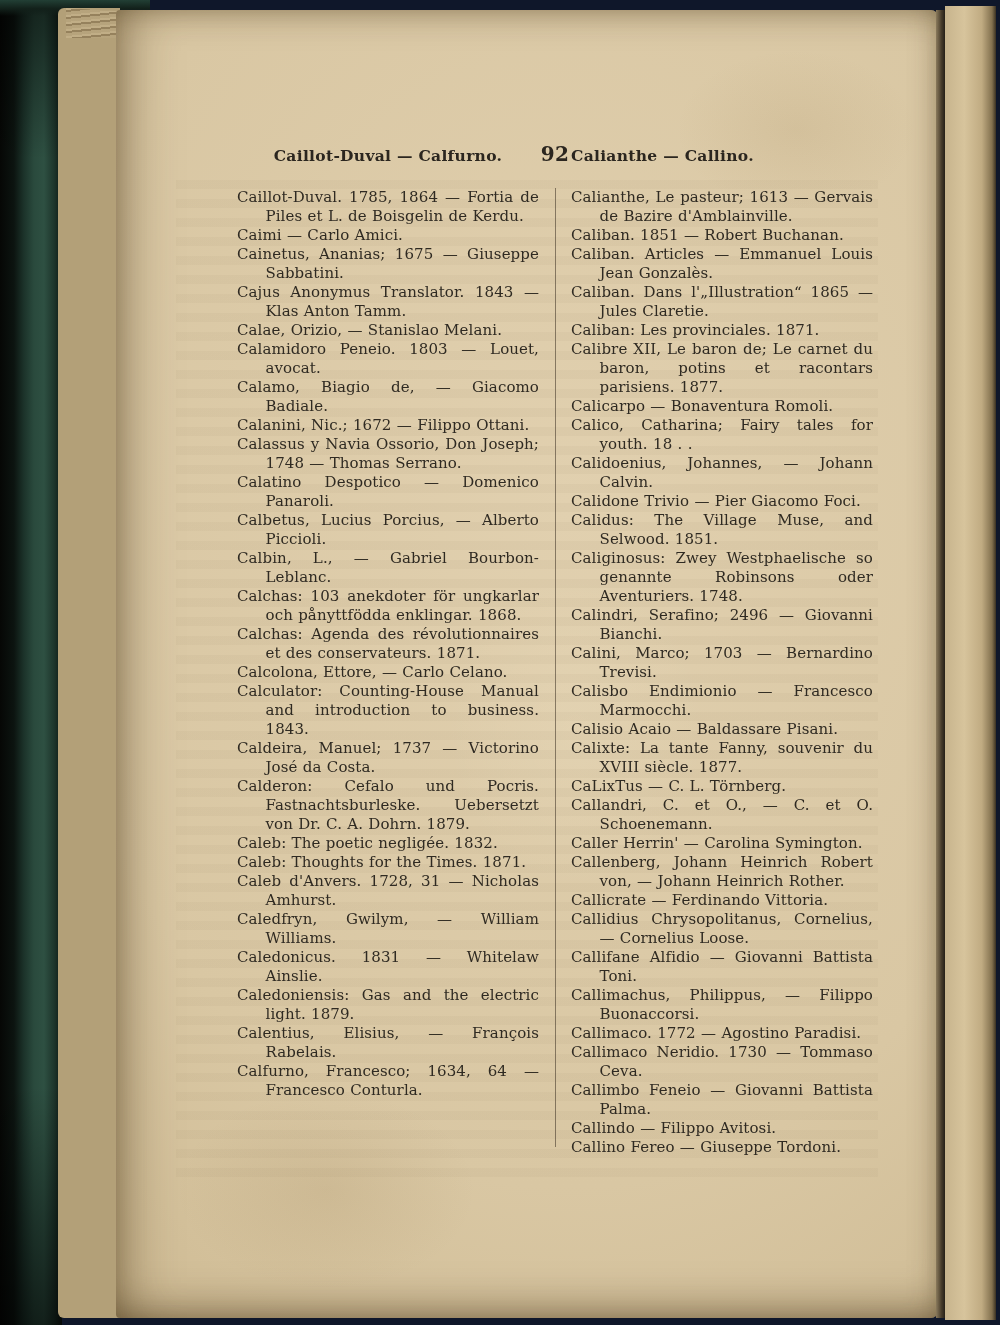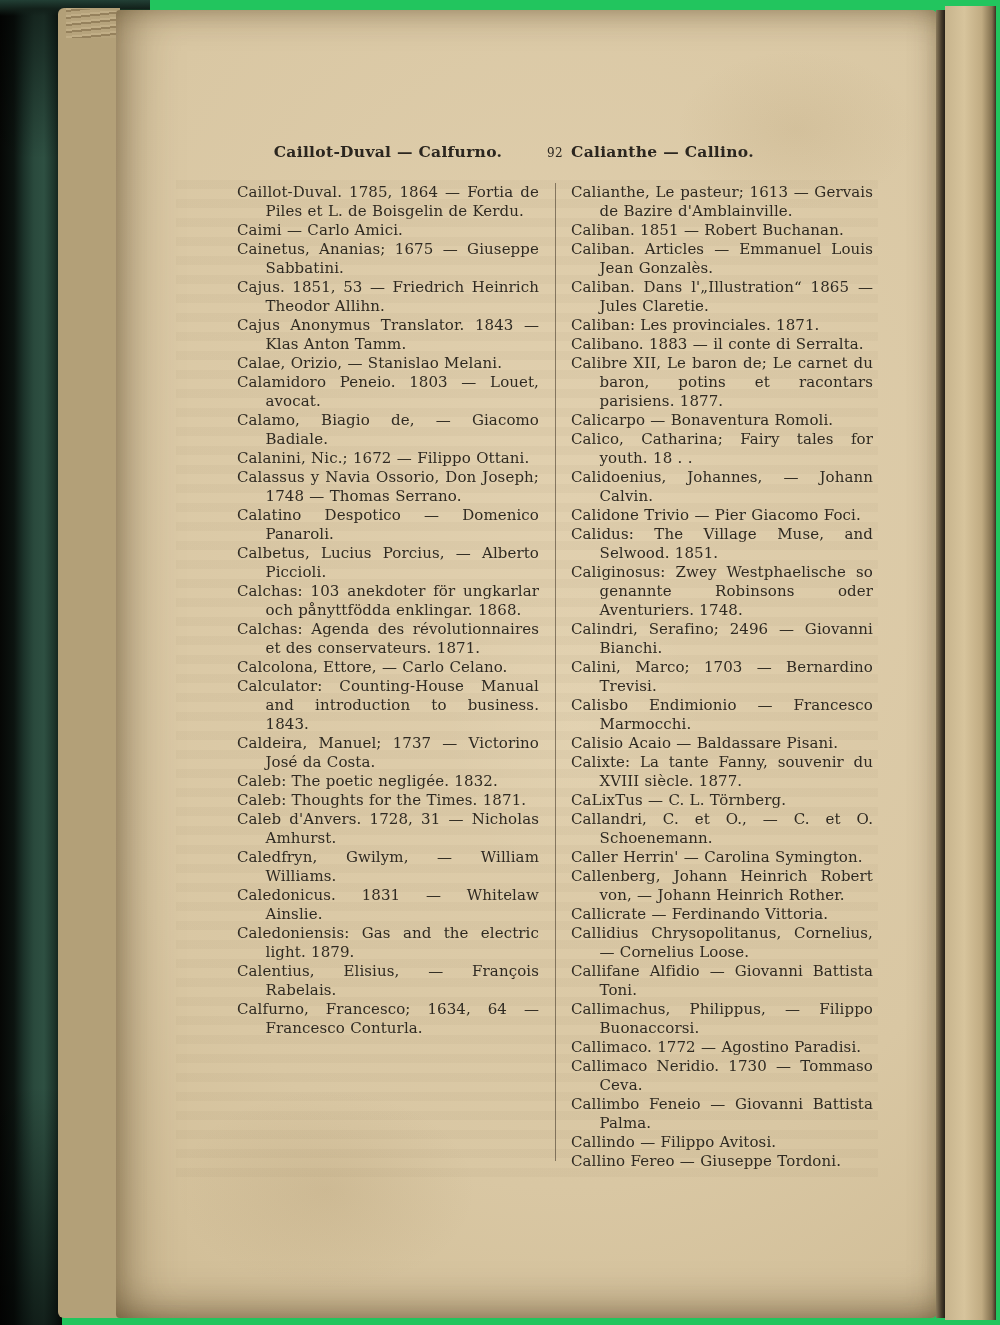--- a/index.html
+++ b/index.html
@@ -1,18 +1,18 @@
 <!DOCTYPE html>
 <html><head>
 <meta charset="utf-8">
 <style>
   html,body{margin:0;padding:0;background:#0b0c09;}
   .scene{
     position:relative;width:1000px;height:1325px;overflow:hidden;
-    background:#22c55e;
+    background:#0f172a;
     font-family:"DejaVu Serif","Liberation Serif",serif;
   }
   
   .cover-left{
     position:absolute;left:0;top:0;width:62px;height:100%;
     background:
       linear-gradient(180deg, rgba(0,0,0,.55) 0%, rgba(0,0,0,0) 12%, rgba(0,0,0,0) 82%, rgba(0,0,0,.6) 100%),
       linear-gradient(90deg,#060705 0px,#0c1410 14px,#1c332a 24px,#2a4a3d 34px,#2e5042 44px,#1e362c 54px,#0e1712 62px);
   }
   .cover-top{
@@ -51,21 +51,21 @@
   .s3{left:330px;top:560px;width:260px;height:320px;background:radial-gradient(closest-side,rgba(255,245,220,.12),rgba(255,245,220,0));}
   .ghost{
     position:absolute;left:60px;top:170px;right:60px;bottom:140px;pointer-events:none;
     background:repeating-linear-gradient(180deg,rgba(110,90,60,.045) 0 9px,rgba(110,90,60,0) 9px 19px);
   }
   
   .content{position:absolute;left:121px;top:132px;width:636px;color:#2f2a22;}
   .header-row{display:flex;align-items:baseline;margin-bottom:22px;}
   .hdr{font-size:15.5px;letter-spacing:.3px;color:#2b261f;}
   .hdr.left{width:302px;text-align:center;font-weight:bold;}
-  .hdr.num{width:32px;text-align:center;font-weight:normal;font-size:12px;}
+  .hdr.num{width:32px;text-align:center;font-weight:bold;font-size:20px;}
   .hdr.right{width:302px;text-align:left;font-weight:bold;}
   .cols{display:flex;}
   .col{width:302px;}
   .divider-wrap{width:32px;position:relative;}
   .divider-line{position:absolute;left:50%;top:0;bottom:10px;width:1px;background:rgba(58,48,34,.55);}
   .entry{
     margin:0;font-size:15px;line-height:19px;text-align:justify;
     padding-left:1.9em;text-indent:-1.9em;
     letter-spacing:.1px;word-spacing:.4px;color:#2f2a22;
   }
@@ -98,53 +98,53 @@
       <div class="header-row">
         <div class="hdr left">Caillot-Duval — Calfurno.</div>
         <div class="hdr num">92</div>
         <div class="hdr right">Calianthe — Callino.</div>
       </div>
       <div class="cols">
         <div class="col">
             <p class="entry">Caillot-Duval. 1785, 1864 — Fortia de Piles et L. de Boisgelin de Kerdu.</p>
             <p class="entry">Caimi — Carlo Amici.</p>
             <p class="entry">Cainetus, Ananias; 1675 — Giuseppe Sabbatini.</p>
-            <p class="entry">Cajus. 1851, 53 — Friedrich Heinrich Theodor Allihn.</p>
             <p class="entry">Cajus Anonymus Translator. 1843 — Klas Anton Tamm.</p>
             <p class="entry">Calae, Orizio, — Stanislao Melani.</p>
             <p class="entry">Calamidoro Peneio. 1803 — Louet, avocat.</p>
             <p class="entry">Calamo, Biagio de, — Giacomo Badiale.</p>
             <p class="entry">Calanini, Nic.; 1672 — Filippo Ottani.</p>
             <p class="entry">Calassus y Navia Ossorio, Don Joseph; 1748 — Thomas Serrano.</p>
             <p class="entry">Calatino Despotico — Domenico Panaroli.</p>
             <p class="entry">Calbetus, Lucius Porcius, — Alberto Piccioli.</p>
+            <p class="entry">Calbin, L., — Gabriel Bourbon-Leblanc.</p>
             <p class="entry">Calchas: 103 anekdoter för ungkarlar och pånyttfödda enklingar. 1868.</p>
             <p class="entry">Calchas: Agenda des révolutionnaires et des conservateurs. 1871.</p>
             <p class="entry">Calcolona, Ettore, — Carlo Celano.</p>
             <p class="entry">Calculator: Counting-House Manual and introduction to business. 1843.</p>
             <p class="entry">Caldeira, Manuel; 1737 — Victorino José da Costa.</p>
+            <p class="entry">Calderon: Cefalo und Pocris. Fastnachtsburleske. Uebersetzt von Dr. C. A. Dohrn. 1879.</p>
             <p class="entry">Caleb: The poetic negligée. 1832.</p>
             <p class="entry">Caleb: Thoughts for the Times. 1871.</p>
             <p class="entry">Caleb d'Anvers. 1728, 31 — Nicholas Amhurst.</p>
             <p class="entry">Caledfryn, Gwilym, — William Williams.</p>
             <p class="entry">Caledonicus. 1831 — Whitelaw Ainslie.</p>
             <p class="entry">Caledoniensis: Gas and the electric light. 1879.</p>
             <p class="entry">Calentius, Elisius, — François Rabelais.</p>
             <p class="entry">Calfurno, Francesco; 1634, 64 — Francesco Conturla.</p>
           </div>
         <div class="divider-wrap">
           <div class="divider-line"></div>
         </div>
         <div class="col">
             <p class="entry">Calianthe, Le pasteur; 1613 — Gervais de Bazire d'Amblainville.</p>
             <p class="entry">Caliban. 1851 — Robert Buchanan.</p>
             <p class="entry">Caliban. Articles — Emmanuel Louis Jean Gonzalès.</p>
             <p class="entry">Caliban. Dans l'„Illustration“ 1865 — Jules Claretie.</p>
             <p class="entry">Caliban: Les provinciales. 1871.</p>
-            <p class="entry">Calibano. 1883 — il conte di Serralta.</p>
             <p class="entry">Calibre XII, Le baron de; Le carnet du baron, potins et racontars parisiens. 1877.</p>
             <p class="entry">Calicarpo — Bonaventura Romoli.</p>
             <p class="entry">Calico, Catharina; Fairy tales for youth. 18 . .</p>
             <p class="entry">Calidoenius, Johannes, — Johann Calvin.</p>
             <p class="entry">Calidone Trivio — Pier Giacomo Foci.</p>
             <p class="entry">Calidus: The Village Muse, and Selwood. 1851.</p>
             <p class="entry">Caliginosus: Zwey Westphaelische so genannte Robinsons oder Aventuriers. 1748.</p>
             <p class="entry">Calindri, Serafino; 2496 — Giovanni Bianchi.</p>
             <p class="entry">Calini, Marco; 1703 — Bernardino Trevisi.</p>
             <p class="entry">Calisbo Endimionio — Francesco Marmocchi.</p>

